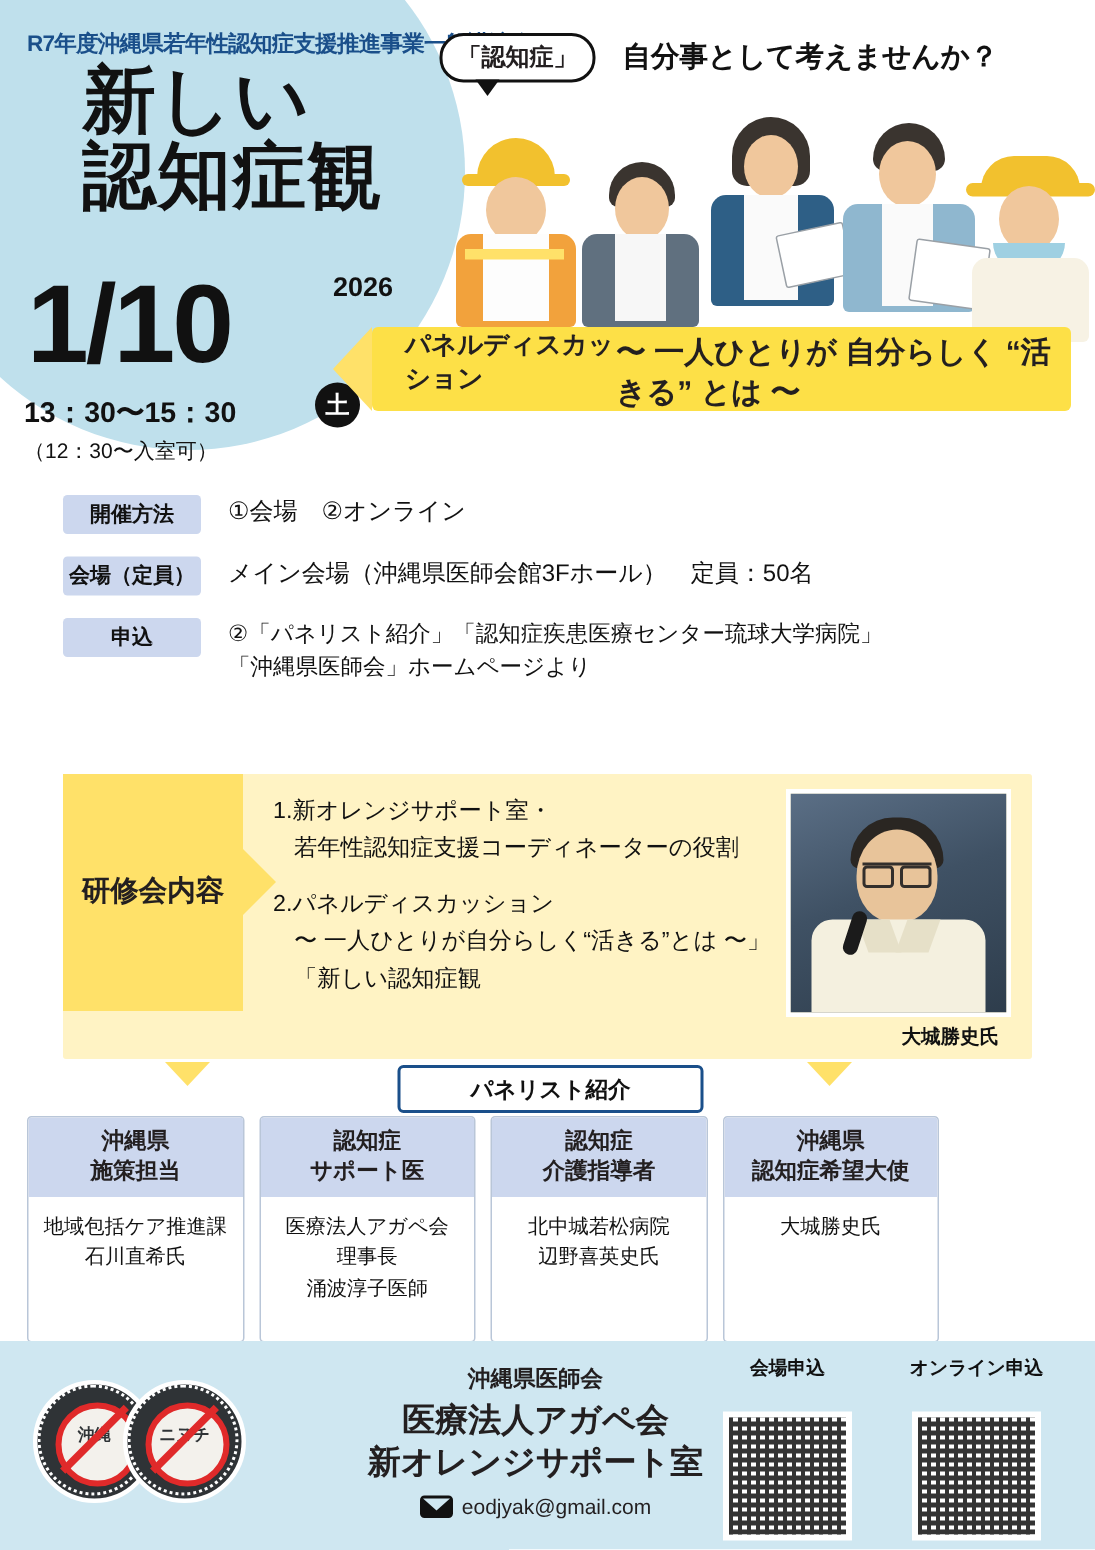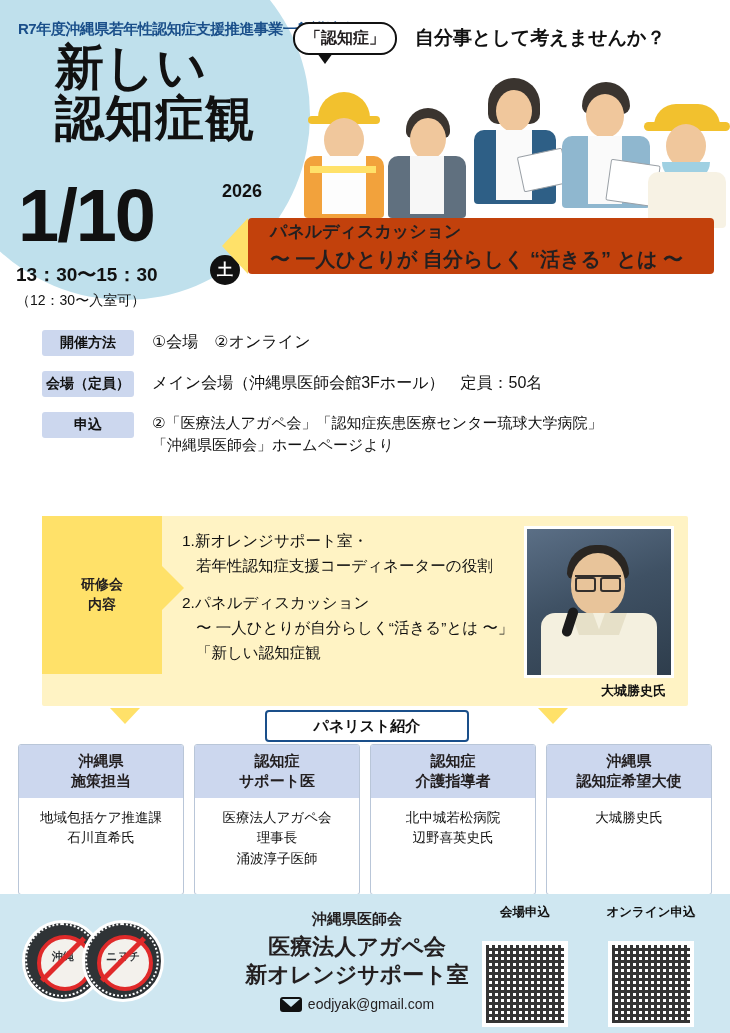--- a/index.html
+++ b/index.html
@@ -54,23 +54,23 @@
 
   
   .people{position:absolute;left:280px;top:48px;width:450px;height:185px;}
   .pp{position:absolute;}
   .head{border-radius:50%;}
   .body{border-radius:10px 10px 4px 4px;}
   .paper{background:#fff;border:1px solid #9aa0a6;border-radius:2px;}
 
   
   .panel-banner{
-    position:absolute;left:248px;top:218px;width:466px;height:56px;background:#c2410c;
+    position:absolute;left:248px;top:218px;width:466px;height:56px;background:#fde047;
     border-radius:4px 4px 4px 4px;
-    display:flex;flex-direction:column;justify-content:center;padding-left:22px;box-sizing:border-box;
+    display:flex;flex-direction:row;justify-content:center;padding-left:22px;box-sizing:border-box;
   }
   .panel-banner:before{
     content:"";position:absolute;left:-26px;top:0;border-top:28px solid transparent;
     border-bottom:28px solid transparent;border-right:26px solid #ffe169;
   }
   .panel-banner .l1{font-size:17px;font-weight:bold;}
   .panel-banner .l2{font-size:20px;font-weight:bold;margin-top:3px;}
 
   
   .rows{position:absolute;left:0;top:330px;width:730px;}
@@ -82,22 +82,22 @@
   }
   .rowtext{margin-left:18px;font-size:16px;line-height:1.45;color:#111;}
   .rowtext.small{font-size:15px;}
 
   
   .content-block{
     position:absolute;left:42px;top:516px;width:646px;height:190px;background:#fff3c4;border-radius:2px;
   }
   .content-left{
     position:absolute;left:0;top:0;width:120px;height:158px;background:#ffe169;
-    display:flex;flex-direction:column;align-items:center;justify-content:center;
-    font-size:14px;font-weight:bold;line-height:1.4;
+    display:flex;flex-direction:row;align-items:center;justify-content:center;
+    font-size:19px;font-weight:bold;line-height:1.4;
   }
   .content-left:after{
     content:"";position:absolute;right:-22px;top:50px;border-top:22px solid transparent;
     border-bottom:22px solid transparent;border-left:22px solid #ffe169;
   }
   .content-body{position:absolute;left:140px;top:12px;width:390px;font-size:15.5px;line-height:1.62;color:#111;}
   .content-body .b2{margin-top:12px;}
   .photo{
     position:absolute;right:14px;top:10px;width:144px;height:146px;border:3px solid #fff;
     background:linear-gradient(160deg,#5b6f86 0%,#3f5164 45%,#2e3d4c 100%);
@@ -118,21 +118,21 @@
   
   .panelist-head{
     position:absolute;left:265px;top:710px;width:200px;height:28px;background:#fff;border:2px solid #1a4f8a;
     border-radius:4px;display:flex;align-items:center;justify-content:center;font-size:15px;font-weight:bold;color:#111;
   }
   .tri{position:absolute;width:0;height:0;border-left:15px solid transparent;border-right:15px solid transparent;border-top:16px solid #ffe169;}
   .tri1{left:110px;top:708px;}
   .tri2{left:538px;top:708px;}
 
   
-  .cards{position:absolute;left:18px;top:744px;width:694px;display:flex;gap:10px;}
+  .cards{position:absolute;left:18px;top:744px;width:608px;display:flex;gap:10px;}
   .card{width:166px;border:1px solid #b9c6d8;border-radius:3px;background:#fff;overflow:hidden;}
   .card-head{background:#ccd7ee;padding:6px 4px;text-align:center;font-size:15px;font-weight:bold;line-height:1.35;min-height:46px;box-sizing:border-box;}
   .card-body{padding:10px 4px 12px;text-align:center;font-size:13.5px;line-height:1.55;color:#111;min-height:74px;}
 
   
   .footer{position:absolute;left:0;top:894px;width:730px;height:139px;background:#cfe7f1;}
   .seals{position:absolute;left:20px;top:12px;width:170px;height:110px;}
   .seal{position:absolute;width:76px;height:76px;border-radius:50%;background:#2f3336;border:3px solid #fff;}
   .seal .inner{position:absolute;left:12px;top:12px;width:48px;height:48px;border-radius:50%;background:#f3f1ec;border:4px solid #e02a2a;}
   .seal .slash{position:absolute;left:8px;top:34px;width:60px;height:5px;background:#e02a2a;transform:rotate(-45deg);}
@@ -242,21 +242,21 @@
     </div>
 
     <div class="row">
       <div class="tag">会場（定員）</div>
       <div class="rowtext">メイン会場（沖縄県医師会館3Fホール）　定員：50名</div>
     </div>
 
     <div class="row">
       <div class="tag">申込</div>
       <div class="rowtext small">
-        <div>②「医療法人アガペ会」「認知症疾患医療センター琉球大学病院」</div>
+        <div>②「パネリスト紹介」「認知症疾患医療センター琉球大学病院」</div>
         <div>「沖縄県医師会」ホームページより</div>
       </div>
     </div>
   </div>
 
   <div class="content-block">
     <div class="content-left">
       <div>研修会</div>
       <div>内容</div>
     </div>

